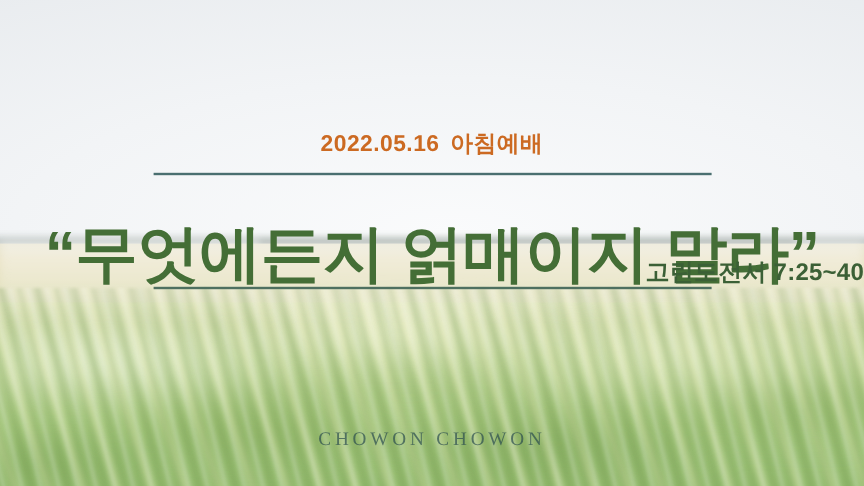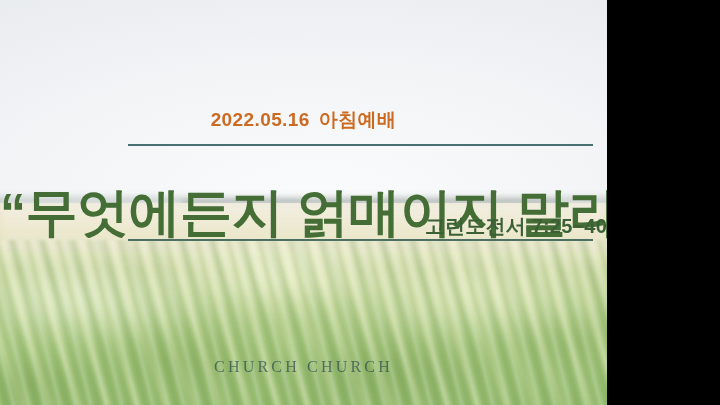--- a/index.html
+++ b/index.html
@@ -7,21 +7,21 @@
     margin: 0;
     padding: 0;
     background: #000;
   }
   body {
     font-family: "Liberation Sans", "DejaVu Sans", sans-serif;
   }
 
   .slide {
     position: relative;
-    width: 607px;
+    width: 720px;
     height: 405px;
     overflow: hidden;
     background: #EFF1F3;
     text-decoration: underline;
   }
 
   
   .photo {
     position: absolute;
     inset: 0;
@@ -245,17 +245,17 @@
 
     <h1 class="title">“무엇에든지 얽매이지 말라”</h1>
 
     <div class="reference">고린도전서 7:25~40</div>
 
     <div class="rule rule-bottom"></div>
 
   </div>
 
   <div class="watermark">
-    <div class="watermark-name">CHURCH CHURCH</div>
+    <div class="watermark-name">CHOWON CHOWON</div>
     <div class="watermark-tagline"></div>
   </div>
 
 </div>
 
 </body></html>

